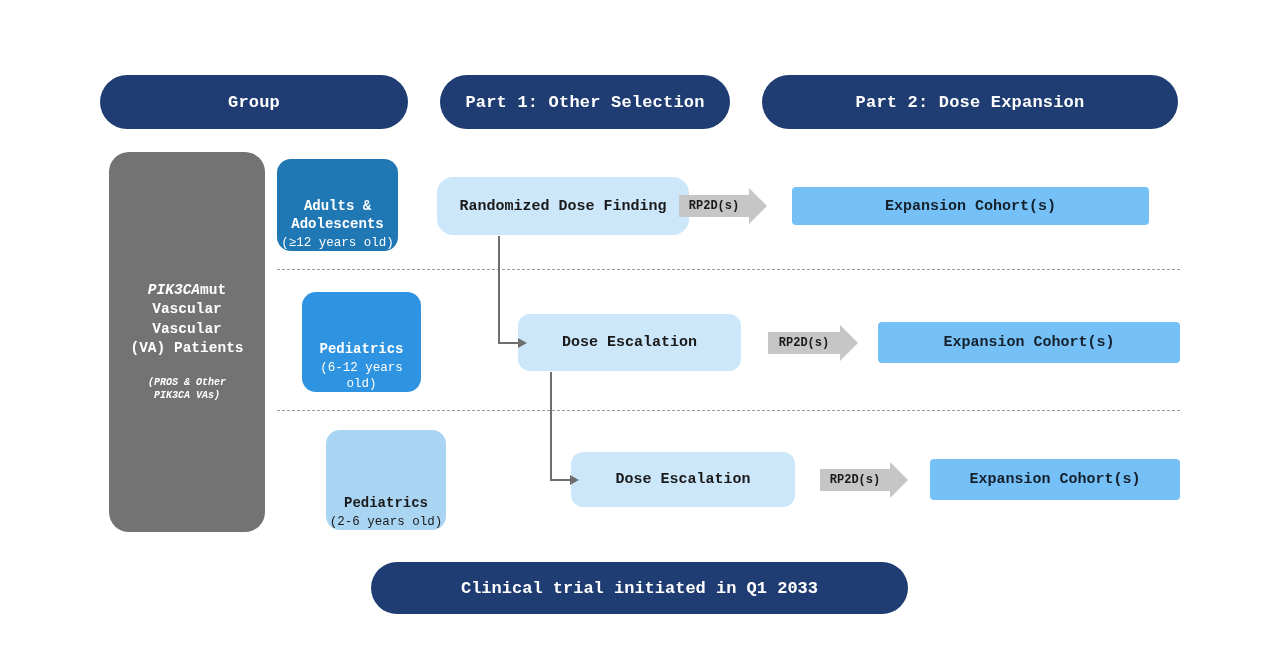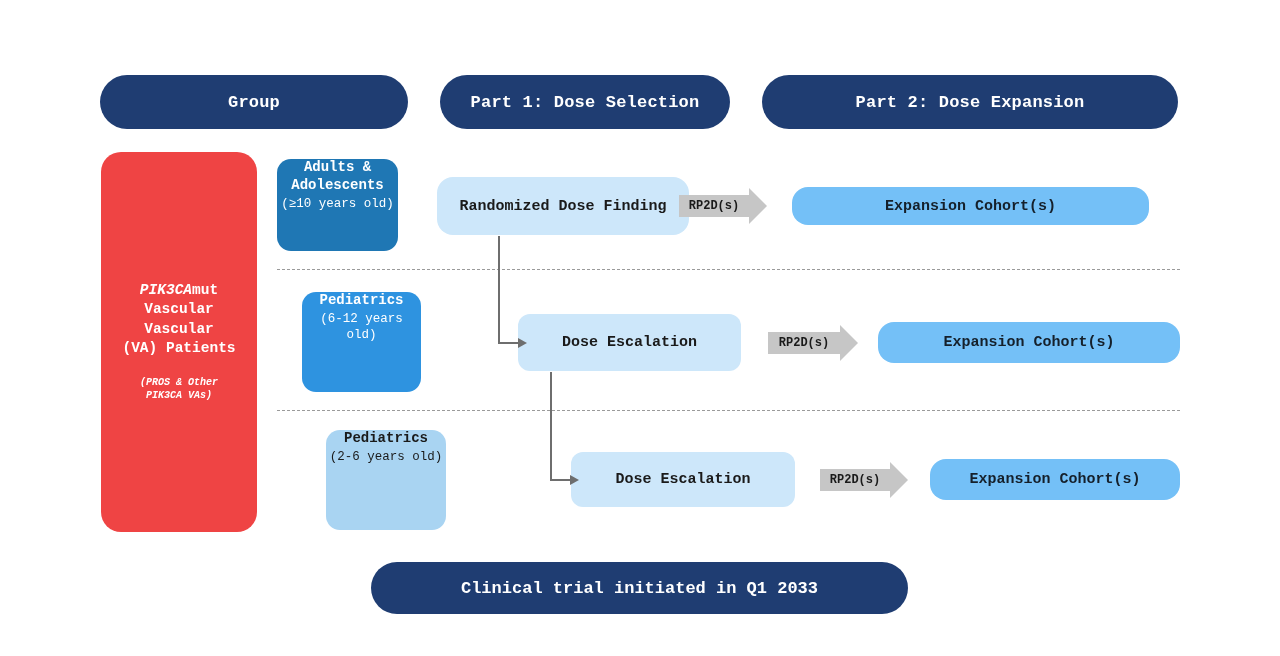--- a/index.html
+++ b/index.html
@@ -52,25 +52,25 @@
     display: flex;
     align-items: center;
     justify-content: center;
     font-weight: bold;
     font-size: 17px;
   }
 
   
   #patient-box {
     position: absolute;
-    left: 101px;
+    left: 109px;
     top: 152px;
     width: 156px;
     height: 380px;
-    background: #ef4444;
+    background: #737373;
     border-radius: 20px;
     color: #ffffff;
     display: flex;
     flex-direction: column;
     align-items: center;
     justify-content: center;
     text-align: center;
     line-height: 1.32;
   }
   #patient-box .main-line {
@@ -88,21 +88,21 @@
     line-height: 1.35;
   }
 
   
   .age-box {
     position: absolute;
     border-radius: 14px;
     display: flex;
     flex-direction: column;
     align-items: center;
-    justify-content: flex-start;
+    justify-content: flex-end;
     text-align: center;
     line-height: 1.28;
   }
   .age-box .title {
     font-weight: bold;
     font-size: 14px;
   }
   .age-box .age {
     font-size: 12.5px;
     margin-top: 1px;
@@ -135,21 +135,21 @@
   }
   #stage-rdf  { left: 437px; top: 177px; width: 252px; height: 58px; border-radius: 16px; }
   #stage-de-1 { left: 518px; top: 314px; width: 223px; height: 57px; }
   #stage-de-2 { left: 571px; top: 452px; width: 224px; height: 55px; }
 
   
   .cohort-box {
     position: absolute;
     background: #74C0F7;
     color: #15202b;
-    border-radius: 16px;
+    border-radius: 4px;
     display: flex;
     align-items: center;
     justify-content: center;
     text-align: center;
     font-weight: bold;
     font-size: 15px;
   }
   #cohort-1 { left: 792px; top: 187px; width: 357px; height: 38px; }
   #cohort-2 { left: 878px; top: 322px; width: 302px; height: 41px; }
   #cohort-3 { left: 930px; top: 459px; width: 250px; height: 41px; }
@@ -230,21 +230,21 @@
   #connector-2 .v-line    { height: 108px; }
   #connector-2 .h-line    { top: 107px; width: 22px; }
   #connector-2 .arrow-head{ left: 20px; top: 103px; }
 </style>
 </head>
 <body>
 
 <div id="canvas">
 
   <div class="header-pill" id="hdr-group">Group</div>
-  <div class="header-pill" id="hdr-part1">Part 1: Dose Selection</div>
+  <div class="header-pill" id="hdr-part1">Part 1: Other Selection</div>
   <div class="header-pill" id="hdr-part2">Part 2: Dose Expansion</div>
 
   <div id="patient-box">
     <div class="main-line">
       <span class="gene">PIK3CA</span><span>mut</span><br>
       <span>Vascular Vascular</span><br>
       <span>(VA) Patients</span>
     </div>
     <div class="sub-line">
       <span>(PROS &amp; Other</span><br>
@@ -253,21 +253,21 @@
   </div>
 
   <div class="row-divider" id="divider-1"></div>
   <div class="row-divider" id="divider-2"></div>
 
   <div class="age-box" id="age-adults">
     <div class="title">
       <span>Adults &amp;</span><br>
       <span>Adolescents</span>
     </div>
-    <div class="age">(≥10 years old)</div>
+    <div class="age">(≥12 years old)</div>
   </div>
 
   <div class="stage-box" id="stage-rdf">Randomized Dose Finding</div>
 
   <div class="rp2d-arrow" id="rp2d-1">
     <div class="shaft">RP2D(s)</div>
     <div class="head"></div>
   </div>
 
   <div class="cohort-box" id="cohort-1">Expansion Cohort(s)</div>

